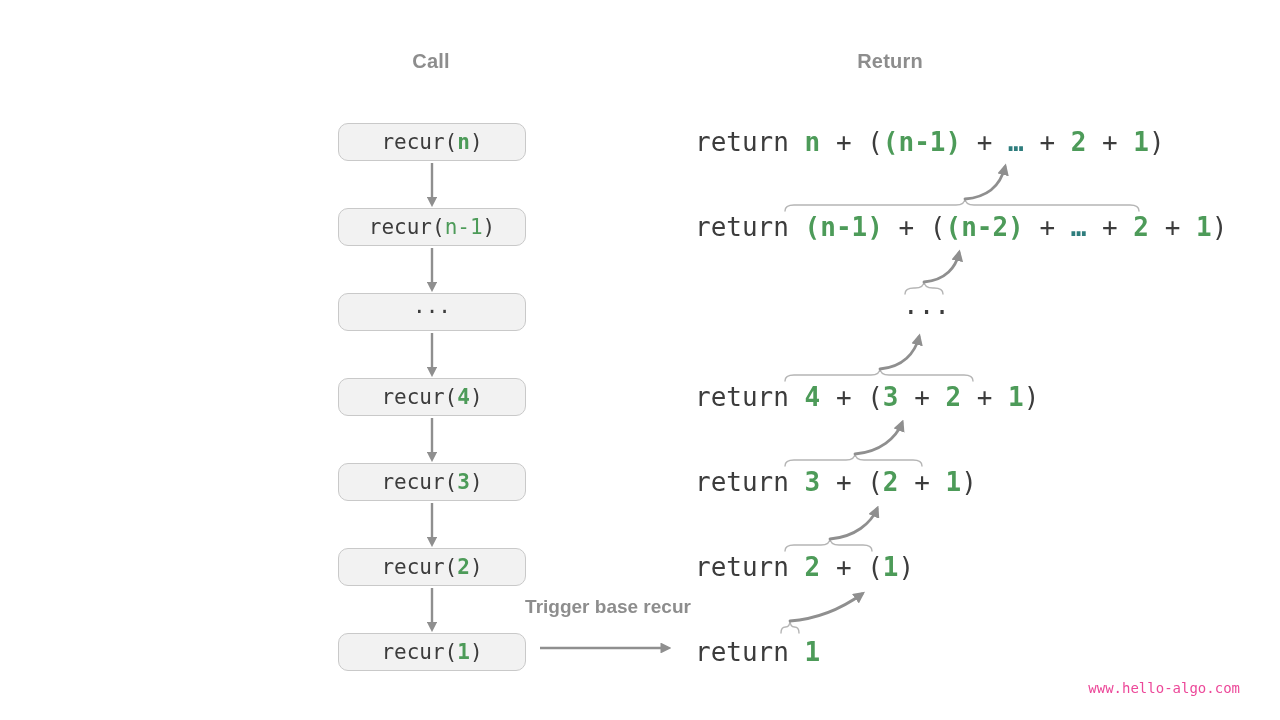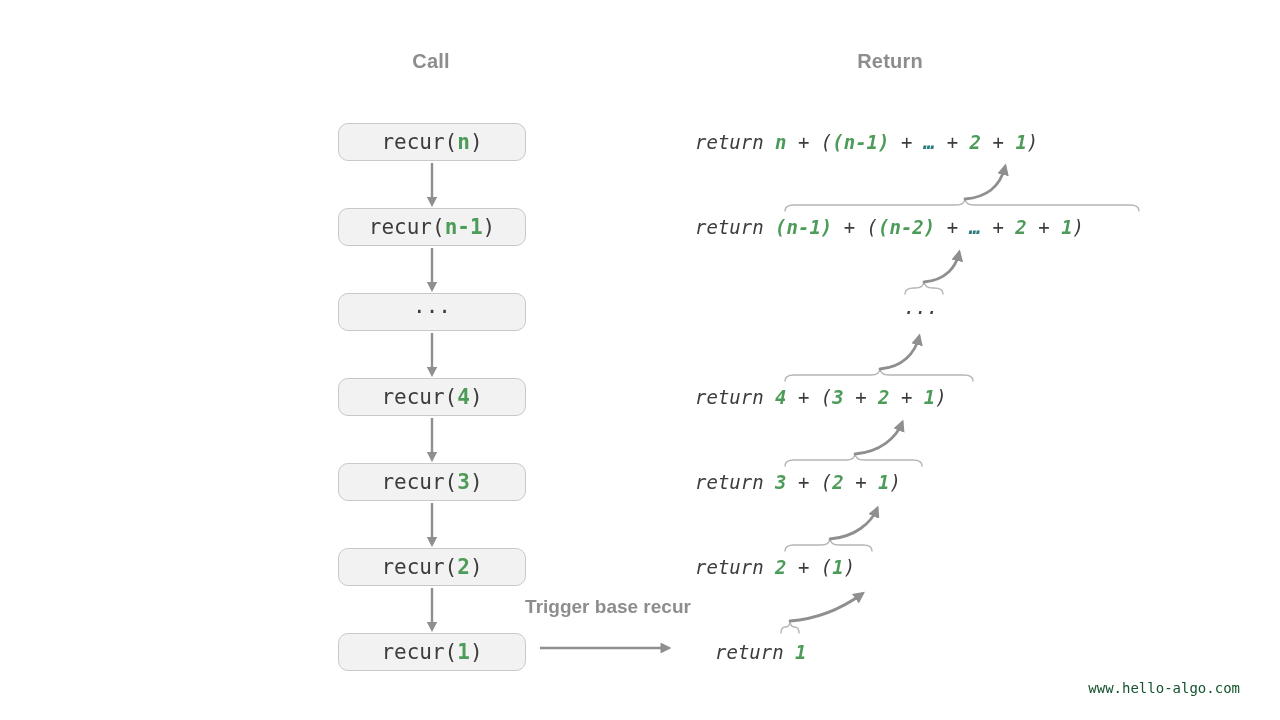--- a/index.html
+++ b/index.html
@@ -12,21 +12,21 @@
     font-family:"Liberation Sans","DejaVu Sans",sans-serif;
     font-weight:bold;font-size:20px;letter-spacing:.2px;white-space:pre;
   }
   .box{
     position:absolute;box-sizing:border-box;
     border:1.5px solid #c9c9c9;border-radius:10px;
     display:flex;align-items:center;justify-content:center;
     font-size:21px;white-space:pre;
   }
   .ret{
-    position:absolute;font-size:19px;line-height:26px;white-space:pre;font-style:italic;
+    position:absolute;font-size:26px;line-height:26px;white-space:pre;
   }
   .trigger{
     position:absolute;transform:translateX(-50%);
     font-family:"Liberation Sans","DejaVu Sans",sans-serif;
     font-weight:bold;font-size:19px;white-space:pre;
   }
   .wm{
     position:absolute;right:40px;top:680px;font-size:14px;white-space:pre;
   }
   svg.layer{position:absolute;left:0;top:0;pointer-events:none;}
@@ -63,33 +63,33 @@
         <path d="M880,369 C903,367 915,353 919,337" fill="none" stroke="#8f8f8f" stroke-width="2.8" stroke-linecap="round" marker-end="url(#ah)"></path>
         <path d="M855,454 C880,452 896,438 902,423" fill="none" stroke="#8f8f8f" stroke-width="2.8" stroke-linecap="round" marker-end="url(#ah)"></path>
         <path d="M830,539 C855,537 871,523 877,509" fill="none" stroke="#8f8f8f" stroke-width="2.8" stroke-linecap="round" marker-end="url(#ah)"></path>
         <path d="M790,621 C817,619 841,609 862,594" fill="none" stroke="#8f8f8f" stroke-width="2.8" stroke-linecap="round" marker-end="url(#ah)"></path>
         <line x1="540" y1="648" x2="668" y2="648" stroke="#8f8f8f" stroke-width="2.6" marker-end="url(#ah)"></line>
       </svg>
     </div>
 
   <div>
       <div class="box" style="left: 338px; top: 123px; width: 188px; height: 38px; background: rgb(242, 242, 242); border-color: rgb(201, 201, 201);"><span style="color: rgb(60, 60, 60);">recur(</span><span style="color: rgb(77, 155, 89); font-weight: bold;">n</span><span style="color: rgb(60, 60, 60);">)</span></div>
-      <div class="box" style="left: 338px; top: 208px; width: 188px; height: 38px; background: rgb(242, 242, 242); border-color: rgb(201, 201, 201);"><span style="color: rgb(60, 60, 60);">recur(</span><span style="color: rgb(77, 155, 89); font-weight: bold;">n-1</span><span style="color: rgb(60, 60, 60);">)</span></div>
+      <div class="box" style="left: 338px; top: 208px; width: 188px; height: 38px; background: rgb(242, 242, 242); border-color: rgb(201, 201, 201);"><span style="color: rgb(60, 60, 60);">recur(</span><span style="color: rgb(77, 155, 89); font-weight: normal;">n-1</span><span style="color: rgb(60, 60, 60);">)</span></div>
       <div class="box" style="left: 338px; top: 293px; width: 188px; height: 38px; background: rgb(242, 242, 242); border-color: rgb(201, 201, 201);"><span style="color: rgb(60, 60, 60);">···</span></div>
       <div class="box" style="left: 338px; top: 378px; width: 188px; height: 38px; background: rgb(242, 242, 242); border-color: rgb(201, 201, 201);"><span style="color: rgb(60, 60, 60);">recur(</span><span style="color: rgb(77, 155, 89); font-weight: bold;">4</span><span style="color: rgb(60, 60, 60);">)</span></div>
       <div class="box" style="left: 338px; top: 463px; width: 188px; height: 38px; background: rgb(242, 242, 242); border-color: rgb(201, 201, 201);"><span style="color: rgb(60, 60, 60);">recur(</span><span style="color: rgb(77, 155, 89); font-weight: bold;">3</span><span style="color: rgb(60, 60, 60);">)</span></div>
       <div class="box" style="left: 338px; top: 548px; width: 188px; height: 38px; background: rgb(242, 242, 242); border-color: rgb(201, 201, 201);"><span style="color: rgb(60, 60, 60);">recur(</span><span style="color: rgb(77, 155, 89); font-weight: bold;">2</span><span style="color: rgb(60, 60, 60);">)</span></div>
       <div class="box" style="left: 338px; top: 633px; width: 188px; height: 38px; background: rgb(242, 242, 242); border-color: rgb(201, 201, 201);"><span style="color: rgb(60, 60, 60);">recur(</span><span style="color: rgb(77, 155, 89); font-weight: bold;">1</span><span style="color: rgb(60, 60, 60);">)</span></div>
     </div>
   <div>
       <div class="ret" style="top: 129px; left: 695px;"><span style="color: rgb(60, 60, 60);">return </span><span style="color: rgb(77, 155, 89); font-weight: bold;">n</span><span style="color: rgb(60, 60, 60);"> + (</span><span style="color: rgb(77, 155, 89); font-weight: bold;">(n-1)</span><span style="color: rgb(60, 60, 60);"> + </span><span style="color: rgb(46, 125, 125); font-weight: bold;">…</span><span style="color: rgb(60, 60, 60);"> + </span><span style="color: rgb(77, 155, 89); font-weight: bold;">2</span><span style="color: rgb(60, 60, 60);"> + </span><span style="color: rgb(77, 155, 89); font-weight: bold;">1</span><span style="color: rgb(60, 60, 60);">)</span></div>
       <div class="ret" style="top: 214px; left: 695px;"><span style="color: rgb(60, 60, 60);">return </span><span style="color: rgb(77, 155, 89); font-weight: bold;">(n-1)</span><span style="color: rgb(60, 60, 60);"> + (</span><span style="color: rgb(77, 155, 89); font-weight: bold;">(n-2)</span><span style="color: rgb(60, 60, 60);"> + </span><span style="color: rgb(46, 125, 125); font-weight: bold;">…</span><span style="color: rgb(60, 60, 60);"> + </span><span style="color: rgb(77, 155, 89); font-weight: bold;">2</span><span style="color: rgb(60, 60, 60);"> + </span><span style="color: rgb(77, 155, 89); font-weight: bold;">1</span><span style="color: rgb(60, 60, 60);">)</span></div>
       <div class="ret" style="top: 299px; left: 903px;"><span style="color: rgb(60, 60, 60);">···</span></div>
       <div class="ret" style="top: 384px; left: 695px;"><span style="color: rgb(60, 60, 60);">return </span><span style="color: rgb(77, 155, 89); font-weight: bold;">4</span><span style="color: rgb(60, 60, 60);"> + (</span><span style="color: rgb(77, 155, 89); font-weight: bold;">3</span><span style="color: rgb(60, 60, 60);"> + </span><span style="color: rgb(77, 155, 89); font-weight: bold;">2</span><span style="color: rgb(60, 60, 60);"> + </span><span style="color: rgb(77, 155, 89); font-weight: bold;">1</span><span style="color: rgb(60, 60, 60);">)</span></div>
       <div class="ret" style="top: 469px; left: 695px;"><span style="color: rgb(60, 60, 60);">return </span><span style="color: rgb(77, 155, 89); font-weight: bold;">3</span><span style="color: rgb(60, 60, 60);"> + (</span><span style="color: rgb(77, 155, 89); font-weight: bold;">2</span><span style="color: rgb(60, 60, 60);"> + </span><span style="color: rgb(77, 155, 89); font-weight: bold;">1</span><span style="color: rgb(60, 60, 60);">)</span></div>
       <div class="ret" style="top: 554px; left: 695px;"><span style="color: rgb(60, 60, 60);">return </span><span style="color: rgb(77, 155, 89); font-weight: bold;">2</span><span style="color: rgb(60, 60, 60);"> + (</span><span style="color: rgb(77, 155, 89); font-weight: bold;">1</span><span style="color: rgb(60, 60, 60);">)</span></div>
-      <div class="ret" style="top: 639px; left: 695px; margin-left: 20px;"><span style="color: rgb(60, 60, 60);">return </span><span style="color: rgb(77, 155, 89); font-weight: bold;">1</span></div>
+      <div class="ret" style="top: 639px; left: 695px;"><span style="color: rgb(60, 60, 60);">return </span><span style="color: rgb(77, 155, 89); font-weight: bold;">1</span></div>
     </div>
 
   <div class="trigger" style="left: 608px; top: 596px; color: rgb(141, 141, 141);">Trigger base recur</div>
 
-  <div class="wm" style="color: #14532d;">www.hello-algo.com</div>
+  <div class="wm" style="color: #ec4899;">www.hello-algo.com</div>
 </div>
 
 </body></html>

